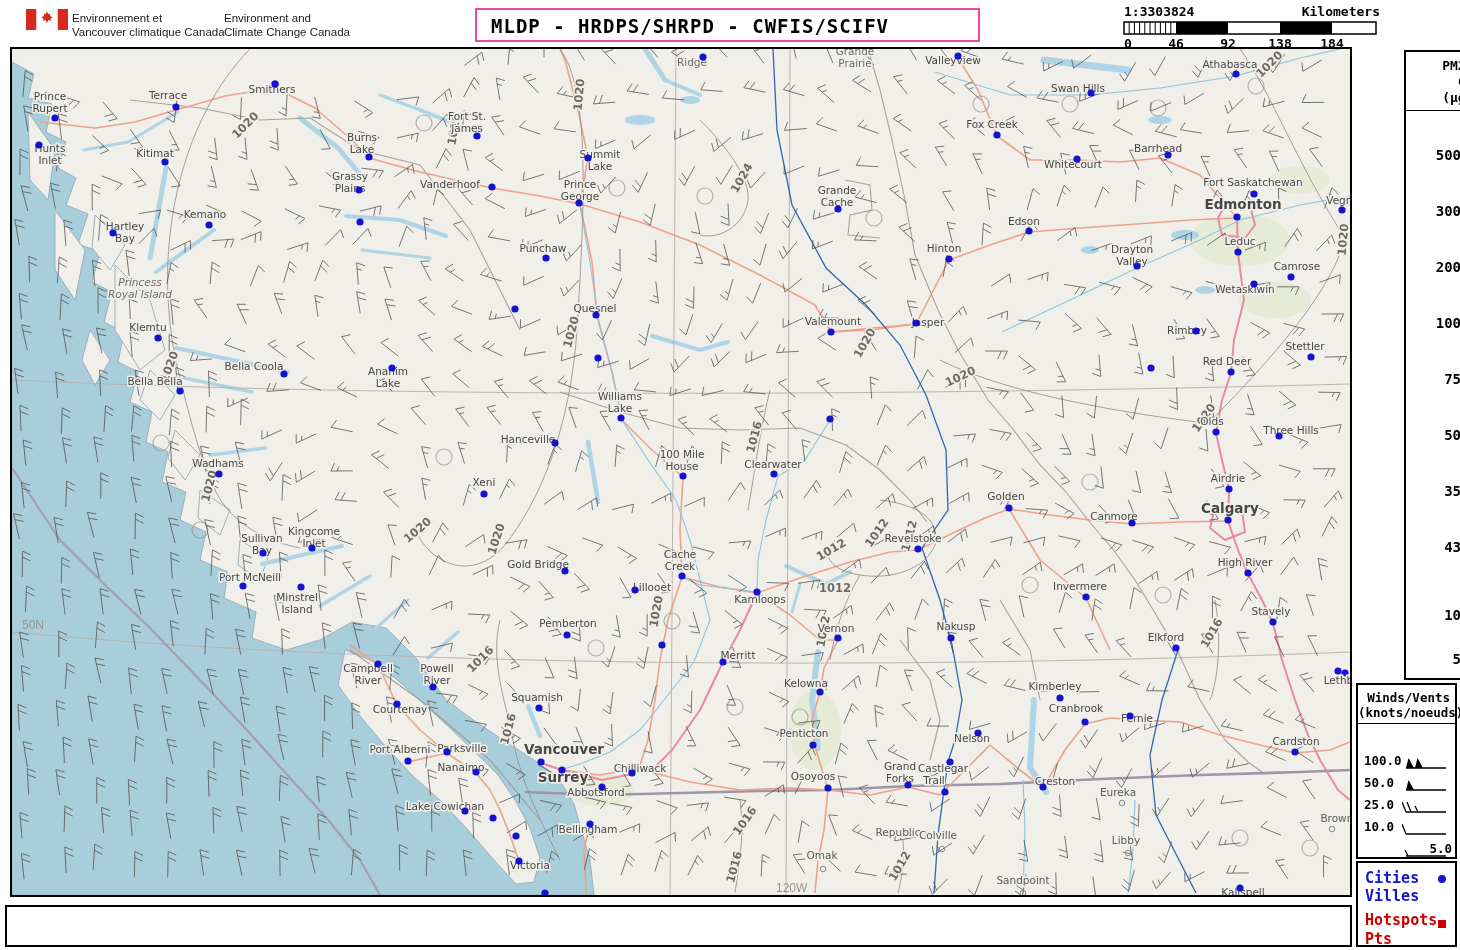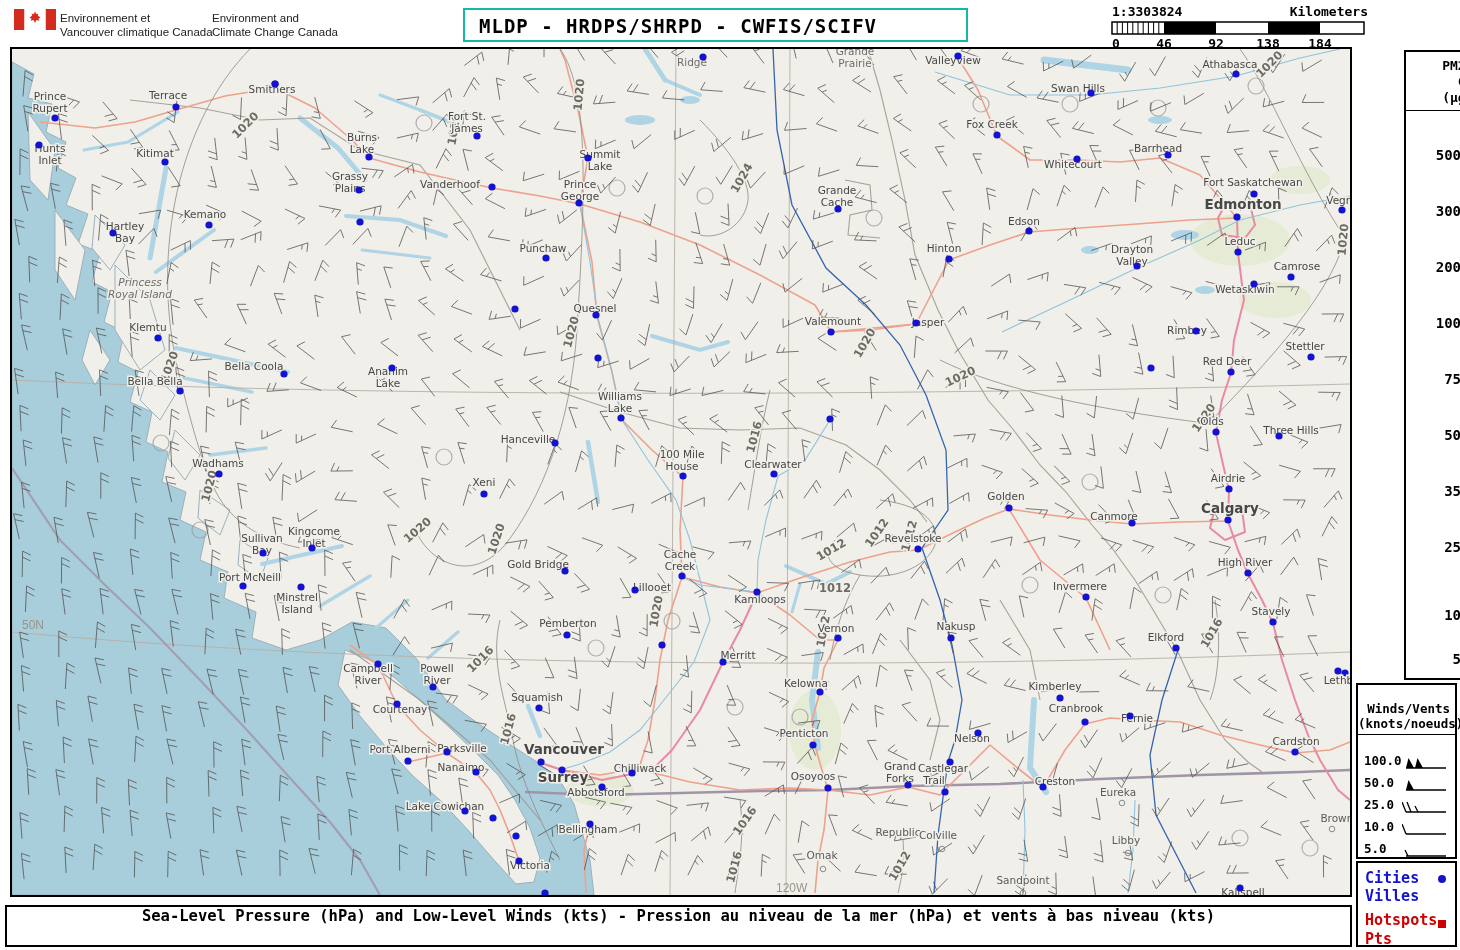--- a/index.html
+++ b/index.html
@@ -1,45 +1,45 @@
 <!DOCTYPE html>
 <html><head>
 <meta charset="utf-8">
 <style>
   html,body{margin:0;padding:0;background:#fff;}
   .page{position:relative;width:1460px;height:950px;background:#ffffff;overflow:hidden;
         font-family:"DejaVu Sans Mono","Liberation Mono",monospace;}
   
-  .hdr{position:absolute;left:0;top:0;width:1336px;height:47px;background:#fff;}
+  .hdr{position:absolute;left:12px;top:0;width:1336px;height:47px;background:#fff;}
   .flag{position:absolute;left:14px;top:9px;}
   .orgfr{position:absolute;left:60px;top:11px;font-family:"Liberation Sans",sans-serif;
          font-size:11.5px;line-height:14px;color:#222;}
   .orgen{position:absolute;left:212px;top:11px;font-family:"Liberation Sans",sans-serif;
          font-size:11.5px;line-height:14px;color:#222;}
   .titlebox{position:absolute;left:463px;top:8px;width:505px;height:34px;background:#fff;
-            border:2px solid #14b8a6;font-size:19px;font-weight:bold;color:#000;
+            border:2px solid #ec4899;font-size:19px;font-weight:bold;color:#000;
             line-height:32px;padding-left:14px;box-sizing:border-box;letter-spacing:1px;}
   .scalebar{position:absolute;left:1104px;top:2px;}
   
   #map-wrap{position:absolute;left:10px;top:47px;width:1342px;height:850px;
             border:2px solid #000;box-sizing:border-box;background:#f1efe9;}
   #map{position:absolute;left:0;top:0;}
   .datebox{position:absolute;left:0px;top:10px;height:27px;background:#fff;border:1px solid #000;
            font-size:19.5px;font-weight:bold;color:#000;line-height:25px;padding:0 8px 0 5px;
            white-space:nowrap;letter-spacing:0.5px;}
   
   .sbox{position:absolute;background:#fff;border:2px solid #000;box-sizing:border-box;}
   #pm25box{left:1356px;top:50px;width:101px;height:630px;margin-left:48px;}
   .pm25hdr{font-size:13px;font-weight:bold;text-align:right;padding:6px 6px 0 0;line-height:16px;}
   .pm25rule{border-top:1.5px solid #000;margin-top:4px;}
   .sw-row{position:absolute;right:8px;width:86px;height:53px;}
   .sw{position:absolute;right:0;top:0;width:30px;height:53px;border:1px solid #000;box-sizing:border-box;}
   .sw-val{position:absolute;right:34px;bottom:-2px;font-size:14px;font-weight:bold;}
   #windbox{left:1356px;top:683px;width:101px;height:176px;}
-  .windhdr{font-size:12.5px;font-weight:bold;text-align:right;padding:16px 5px 0 0;line-height:15px;}
+  .windhdr{font-size:12.5px;font-weight:bold;text-align:right;padding:5px 5px 0 0;line-height:15px;}
   .windrule{border-top:1.5px solid #000;margin-top:3px;}
   .wrow{position:absolute;left:6px;height:20px;font-size:12.5px;font-weight:bold;}
   .wglyph{position:absolute;right:4px;}
   #citybox{left:1356px;top:861px;width:101px;height:86px;padding-left:32px;}
   .cb-line{position:absolute;left:7px;font-size:15px;font-weight:bold;line-height:18px;}
   .blue{color:#1414cc;} .red{color:#cc0000;}
   .cb-dot{position:absolute;right:9px;top:12px;width:8px;height:8px;border-radius:50%;background:#1414cc;}
   .cb-sq{position:absolute;right:9px;top:57px;width:8px;height:8px;background:#cc0000;}
   
   #caption{position:absolute;left:5px;top:905px;width:1347px;height:42px;background:#fff;
@@ -2748,21 +2748,21 @@
         <div class="sw-row" style="top: 336px;">
           <div class="sw" style="background: rgb(164, 224, 91);"></div>
           <div class="sw-val">50</div>
         </div>
         <div class="sw-row" style="top: 392px;">
           <div class="sw" style="background: rgb(88, 168, 248);"></div>
           <div class="sw-val">35</div>
         </div>
         <div class="sw-row" style="top: 448px;">
           <div class="sw" style="background: rgb(182, 228, 251);"></div>
-          <div class="sw-val">25</div>
+          <div class="sw-val">43</div>
         </div>
         <div class="sw-row" style="top: 516px; text-align: right;">
           <div class="sw" style="background: rgb(177, 177, 177);"></div>
           <div class="sw-val">10</div>
         </div>
         <div class="sw-row" style="top: 560px;">
           <div class="sw" style="background: rgb(202, 202, 202);"></div>
           <div class="sw-val">5</div>
         </div>
       </div>
@@ -2787,33 +2787,32 @@
         <div class="wrow" style="top: 112px; width: 88px;"><span>25.0</span><svg width="46" height="20" class="wglyph">
             <line x1="4" y1="15" x2="44" y2="15" stroke="#000" stroke-width="1.4"></line>
             <line x1="4" y1="15" x2="0" y2="5" stroke="#000" stroke-width="1.3"></line>
             <line x1="9" y1="15" x2="5" y2="5" stroke="#000" stroke-width="1.3"></line>
             <line x1="16" y1="15" x2="13" y2="9" stroke="#000" stroke-width="1.3"></line>
           </svg></div>
         <div class="wrow" style="top: 134px; width: 88px;"><span>10.0</span><svg width="46" height="20" class="wglyph">
             <line x1="4" y1="15" x2="44" y2="15" stroke="#000" stroke-width="1.4"></line>
             <line x1="4" y1="15" x2="0" y2="5" stroke="#000" stroke-width="1.3"></line>
           </svg></div>
-        <div class="wrow" style="top: 156px; width: 88px;"><span>5.0</span><svg width="46" height="20" class="wglyph">
+        <div class="wrow" style="top: 156px; width: 88px; text-align: right;"><span>5.0</span><svg width="46" height="20" class="wglyph">
             <line x1="4" y1="15" x2="44" y2="15" stroke="#000" stroke-width="1.4"></line>
             <line x1="6" y1="15" x2="3" y2="9" stroke="#000" stroke-width="1.3"></line>
           </svg></div>
       </div>
   </div>
 
   <div class="sbox" id="citybox">
     <div class="cb-line blue" style="top:6px">Cities</div>
     <div class="cb-line blue" style="top:24px">Villes</div>
     <div class="cb-dot"></div>
     <div class="cb-line red" style="top:48px">Hotspots</div>
     <div class="cb-line red" style="top:67px">Pts chauds</div>
     <div class="cb-sq"></div>
   </div>
 
   <div id="caption">
-    <div class="c2">Sea-Level Pressure (hPa) and Low-Level Winds (kts) - Pression au niveau de la mer (hPa) et vents à bas niveau (kts)</div>
   </div>
 
 </div>
 
 </body></html>

